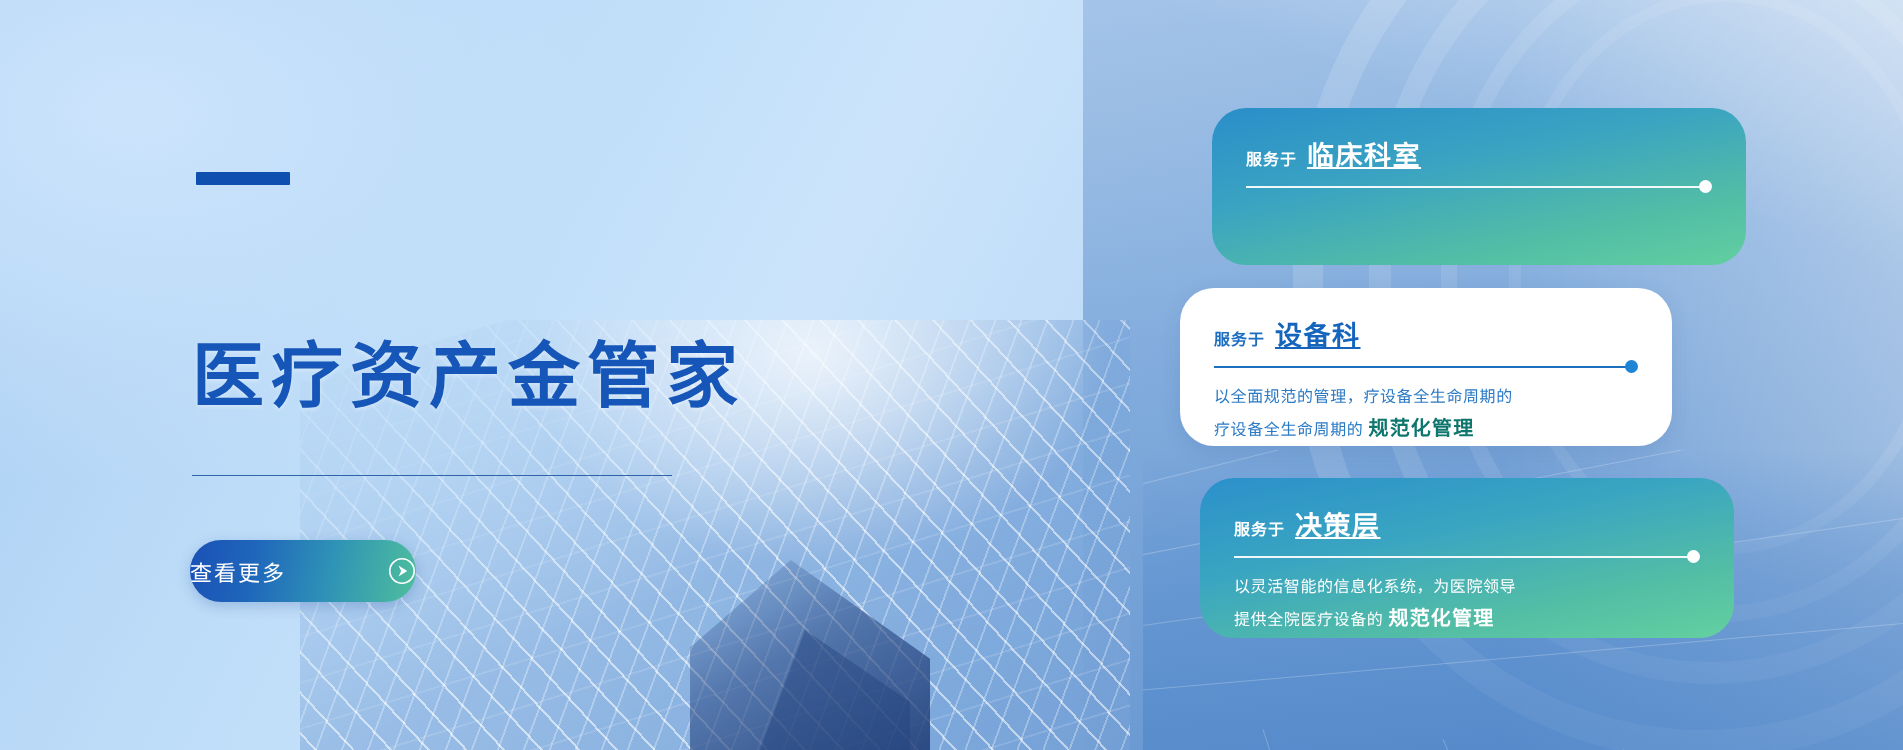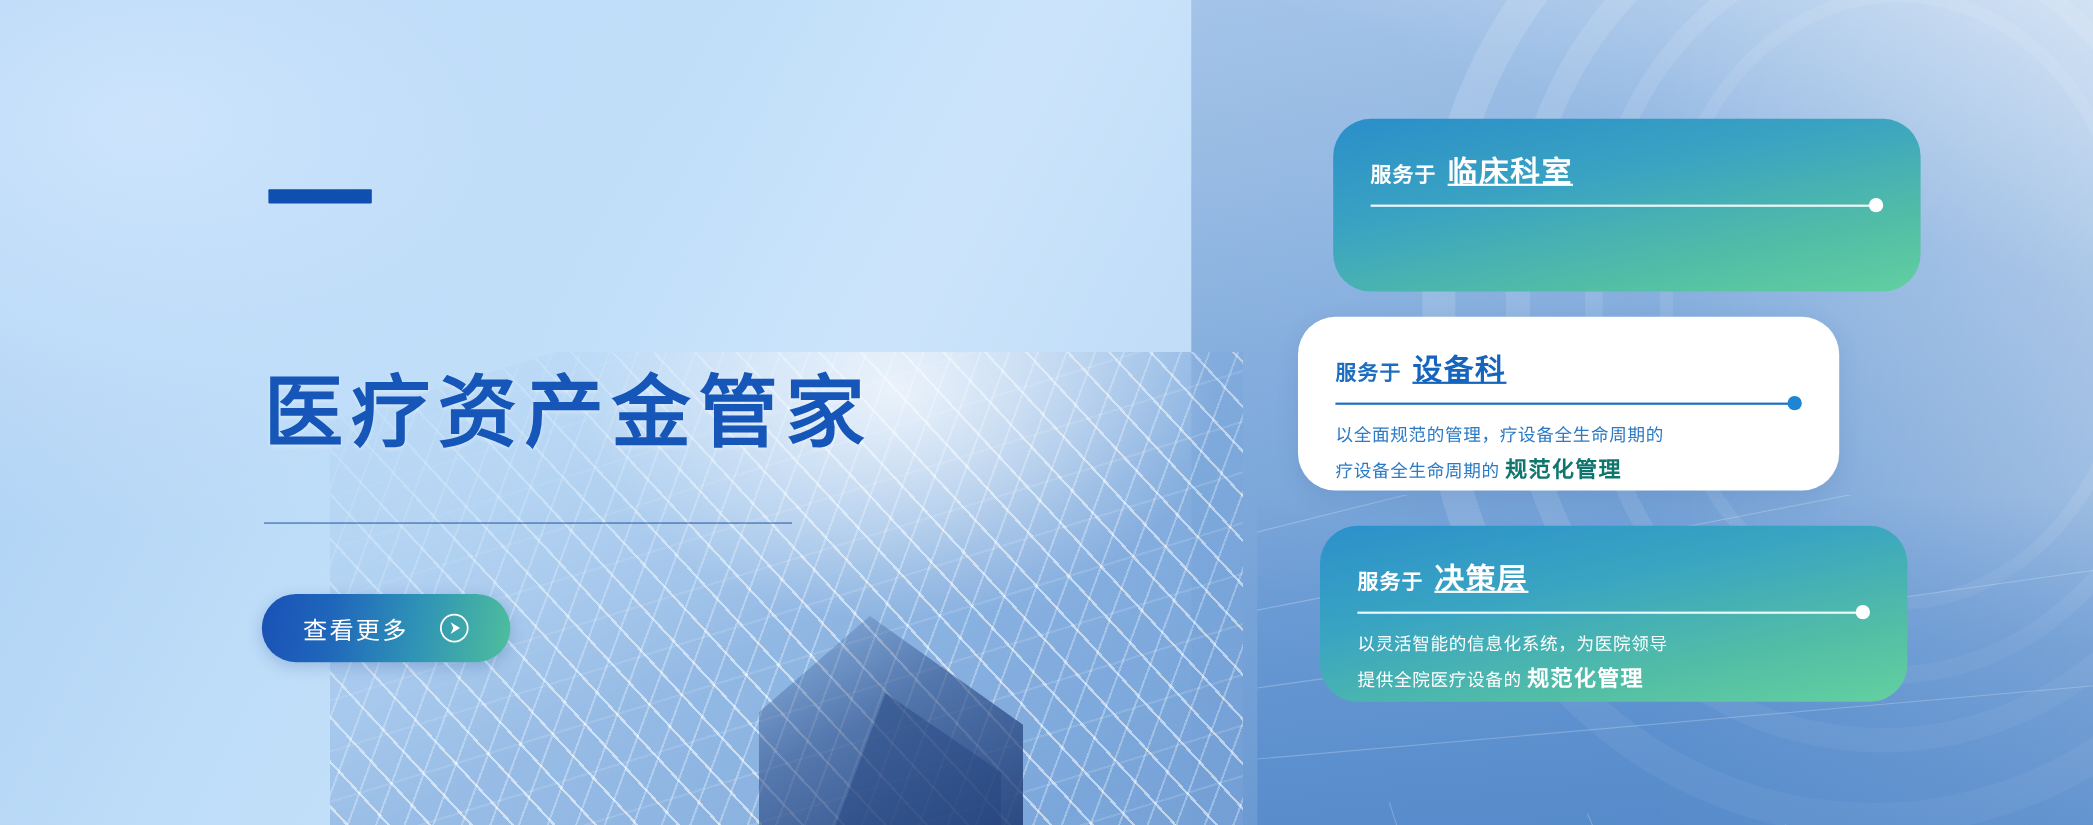--- a/index.html
+++ b/index.html
@@ -85,40 +85,40 @@
     background:linear-gradient(150deg, rgba(40,72,132,.0) 0%, rgba(40,72,132,.55) 45%, rgba(30,58,116,.85) 100%);
     clip-path:polygon(42% 0%, 100% 52%, 100% 100%, 0% 100%, 0% 46%);
   }
   .facade-dark2{
     position:absolute;left:760px;bottom:0;width:150px;height:120px;
     background:rgba(36,66,126,.45);
     clip-path:polygon(30% 0%, 100% 60%, 100% 100%, 0% 100%);
   }
 
   
-  .left{position:absolute;left:0;top:0;width:760px;height:672px;margin-left:48px;}
+  .left{position:absolute;left:0;top:0;width:760px;height:672px;}
   .dash{
     position:absolute;left:196px;top:172px;width:94px;height:13px;
     background:#0f4fb0;border-radius:1px;
   }
   .headline{
     position:absolute;left:192px;top:292px;
     font-size:72px;line-height:1;font-weight:700;letter-spacing:7px;
     color:#1556b8;white-space:nowrap;
     text-shadow:0 2px 4px rgba(255,255,255,.35);
   }
   .rule{
     position:absolute;left:192px;top:475px;width:480px;height:1px;
     background:#1a4f9c;opacity:.85;
   }
   .cta{
     position:absolute;left:190px;top:540px;width:226px;height:62px;
     border-radius:31px;border:0;cursor:pointer;padding:0;
     background:linear-gradient(100deg,#1a51b6 0%,#1f66bb 28%,#2f93b6 62%,#4ebf9c 100%);
-    display:flex;align-items:center;justify-content:center;gap:27px;
+    display:flex;align-items:center;justify-content:space-between;gap:27px;
     box-shadow:0 4px 14px rgba(20,60,140,.22);
   }
   .cta-label{
     color:#ffffff;font-size:22px;font-weight:400;letter-spacing:2px;
     font-family:"Liberation Sans","DejaVu Sans",sans-serif;
   }
   .cta-arrow{width:28px;height:28px;display:block;flex:0 0 auto;}
 
   
   .cards{position:absolute;left:0;top:0;width:1903px;height:750px;}
@@ -136,21 +136,21 @@
     box-shadow:0 6px 20px rgba(30,70,140,.12);
   }
   .card.c3{
     left:1200px;top:478px;width:534px;height:160px;
     background:linear-gradient(168deg,#2b90cb 0%,#3aa5c1 38%,#53bea5 74%,#64d0a0 100%);
   }
   .card-head{
     display:flex;align-items:baseline;gap:10px;
     margin:0 0 2px 0;
   }
-  .head-pre{font-size:19px;font-weight:700;letter-spacing:1px;}
+  .head-pre{font-size:16px;font-weight:700;letter-spacing:1px;}
   .head-main{font-size:27px;font-weight:700;letter-spacing:1.5px;text-decoration:underline;}
   .divider{
     position:relative;height:20px;margin:4px 0 6px 0;
   }
   .divider .line{
     position:absolute;left:0;right:12px;top:9px;height:1.5px;
   }
   .divider .dot{
     position:absolute;right:0;top:3px;width:13px;height:13px;border-radius:50%;
   }

